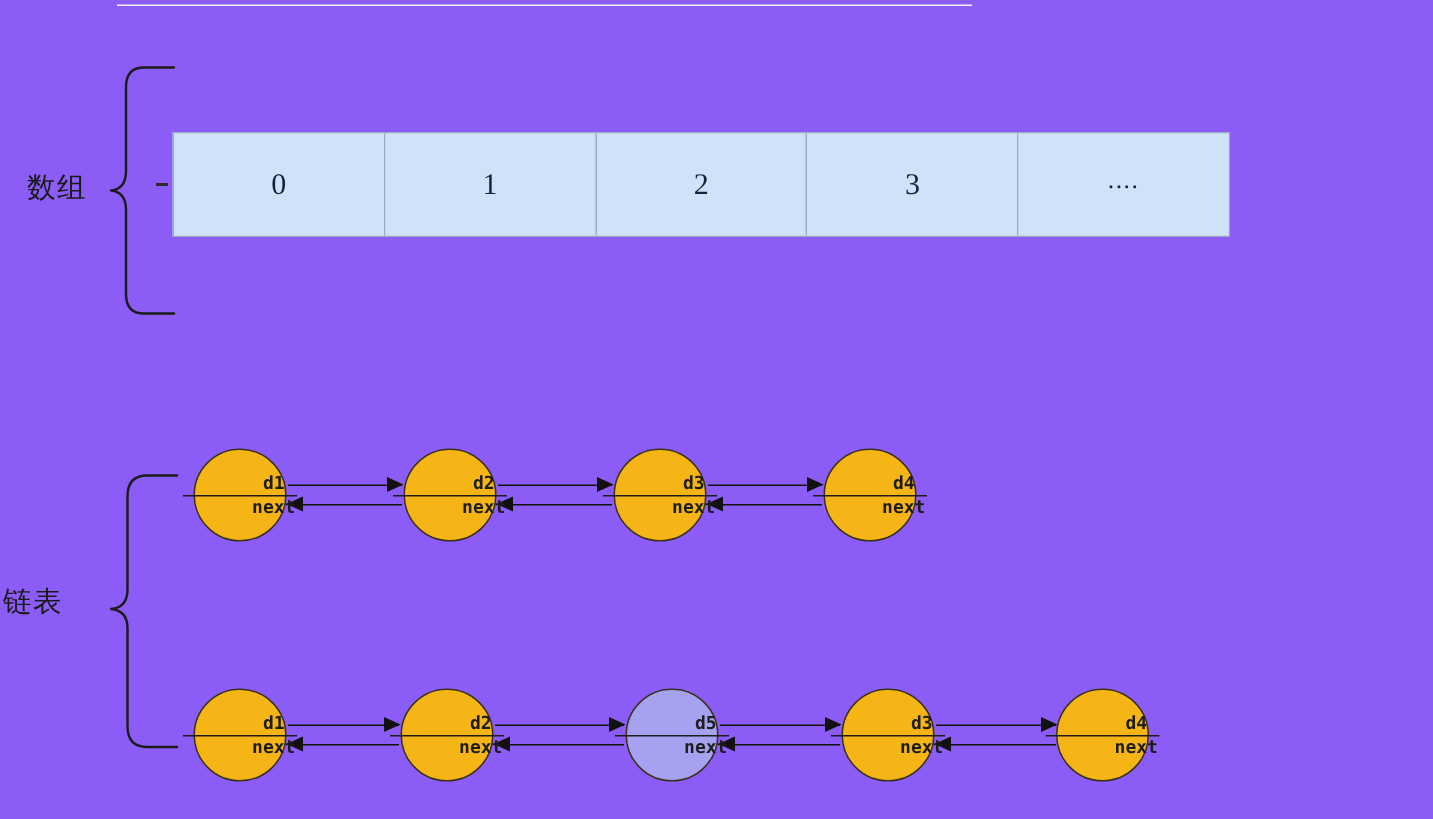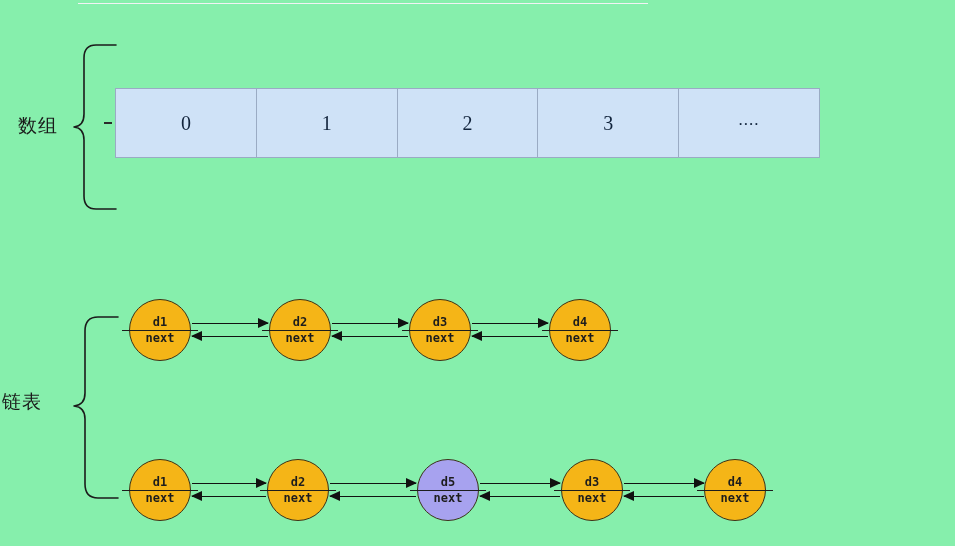--- a/index.html
+++ b/index.html
@@ -8,21 +8,21 @@
     padding: 0;
     background: #ffffff;
   }
   body {
     font-family: "Liberation Serif", "DejaVu Serif", serif;
   }
   #canvas {
     position: relative;
     width: 955px;
     height: 546px;
-    background: #86efac;
+    background: #8b5cf6;
     overflow: hidden;
     text-decoration: underline;
   }
 
   
   .top-rule {
     position: absolute;
     left: 78px;
     top: 3px;
     width: 570px;
@@ -139,21 +139,21 @@
   
   .node .divider {
     position: absolute;
     left: -8px;
     right: -8px;
     top: 50%;
     height: 0;
     border-top: 1.6px solid #1d1d1d;
     z-index: 1;
   }
-  .node .data-txt, .node .next-txt { position: relative; z-index: 2; }
+  .node .data-txt, .node .next-txt { position: relative; z-index: 2; padding-left: 45px; }
 
   
   .arrow-pair { position: absolute; height: 26px; z-index: 1; }
   .arrow {
     position: absolute;
     left: 0;
     width: 100%;
     height: 11px;
   }
   .arrow .shaft {

